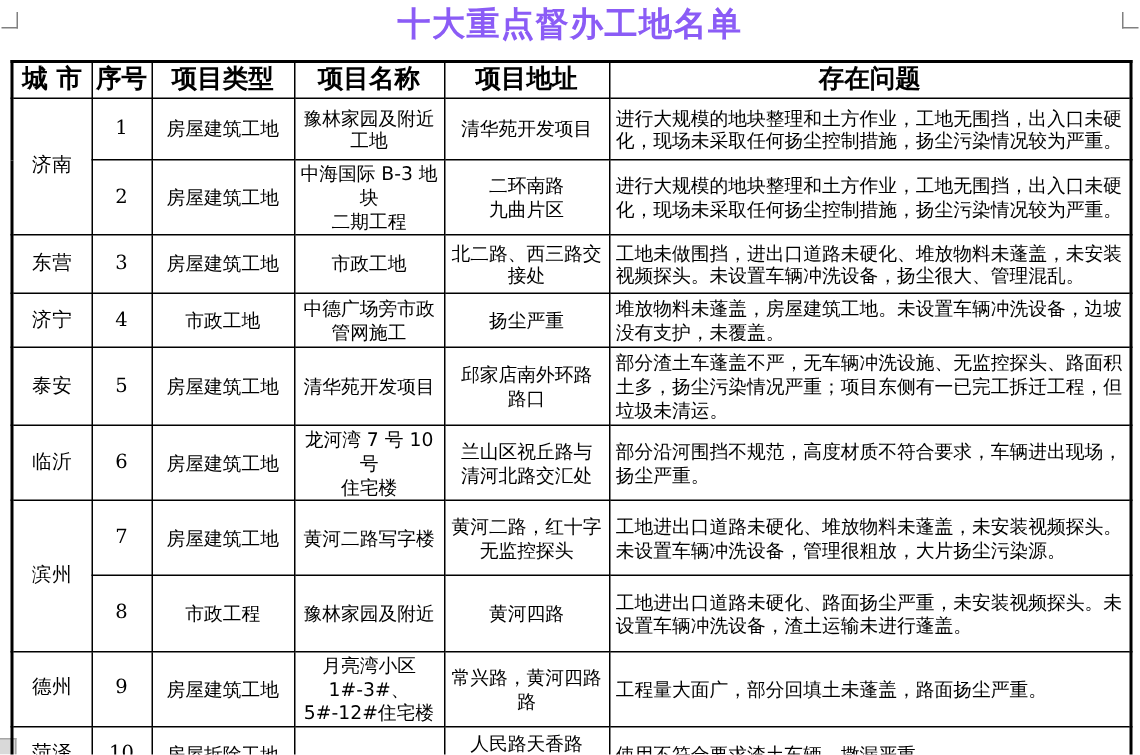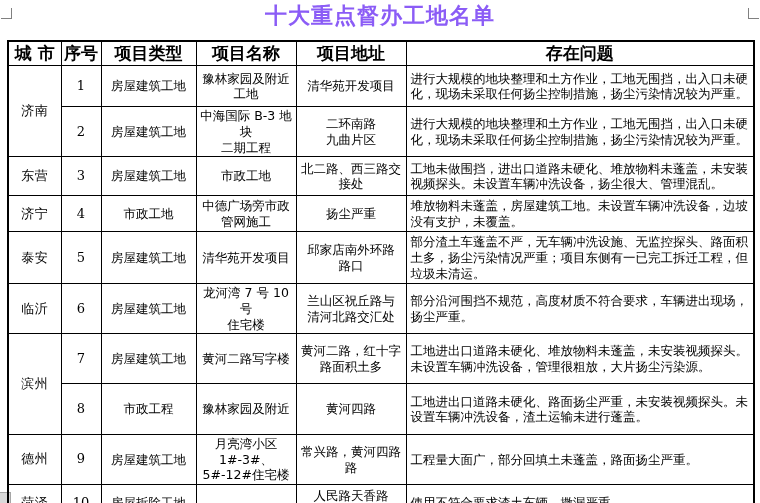--- a/index.html
+++ b/index.html
@@ -127,21 +127,21 @@
 清河北路交汇处</td>
       <td class="prob">部分沿河围挡不规范，高度材质不符合要求，车辆进出现场，扬尘严重。</td>
     </tr>
 
     <tr class="r7">
       <td class="city" rowspan="2">滨州</td>
       <td class="seq">7</td>
       <td>房屋建筑工地</td>
       <td>黄河二路写字楼</td>
       <td>黄河二路，红十字
-路面积土多</td>
+无监控探头</td>
       <td class="prob">工地进出口道路未硬化、堆放物料未蓬盖，未安装视频探头。未设置车辆冲洗设备，管理很粗放，大片扬尘污染源。</td>
     </tr>
 
     <tr class="r8">
       <td class="seq">8</td>
       <td>市政工程</td>
       <td>豫林家园及附近</td>
       <td>黄河四路</td>
       <td class="prob">工地进出口道路未硬化、路面扬尘严重，未安装视频探头。未设置车辆冲洗设备，渣土运输未进行蓬盖。</td>
     </tr>

